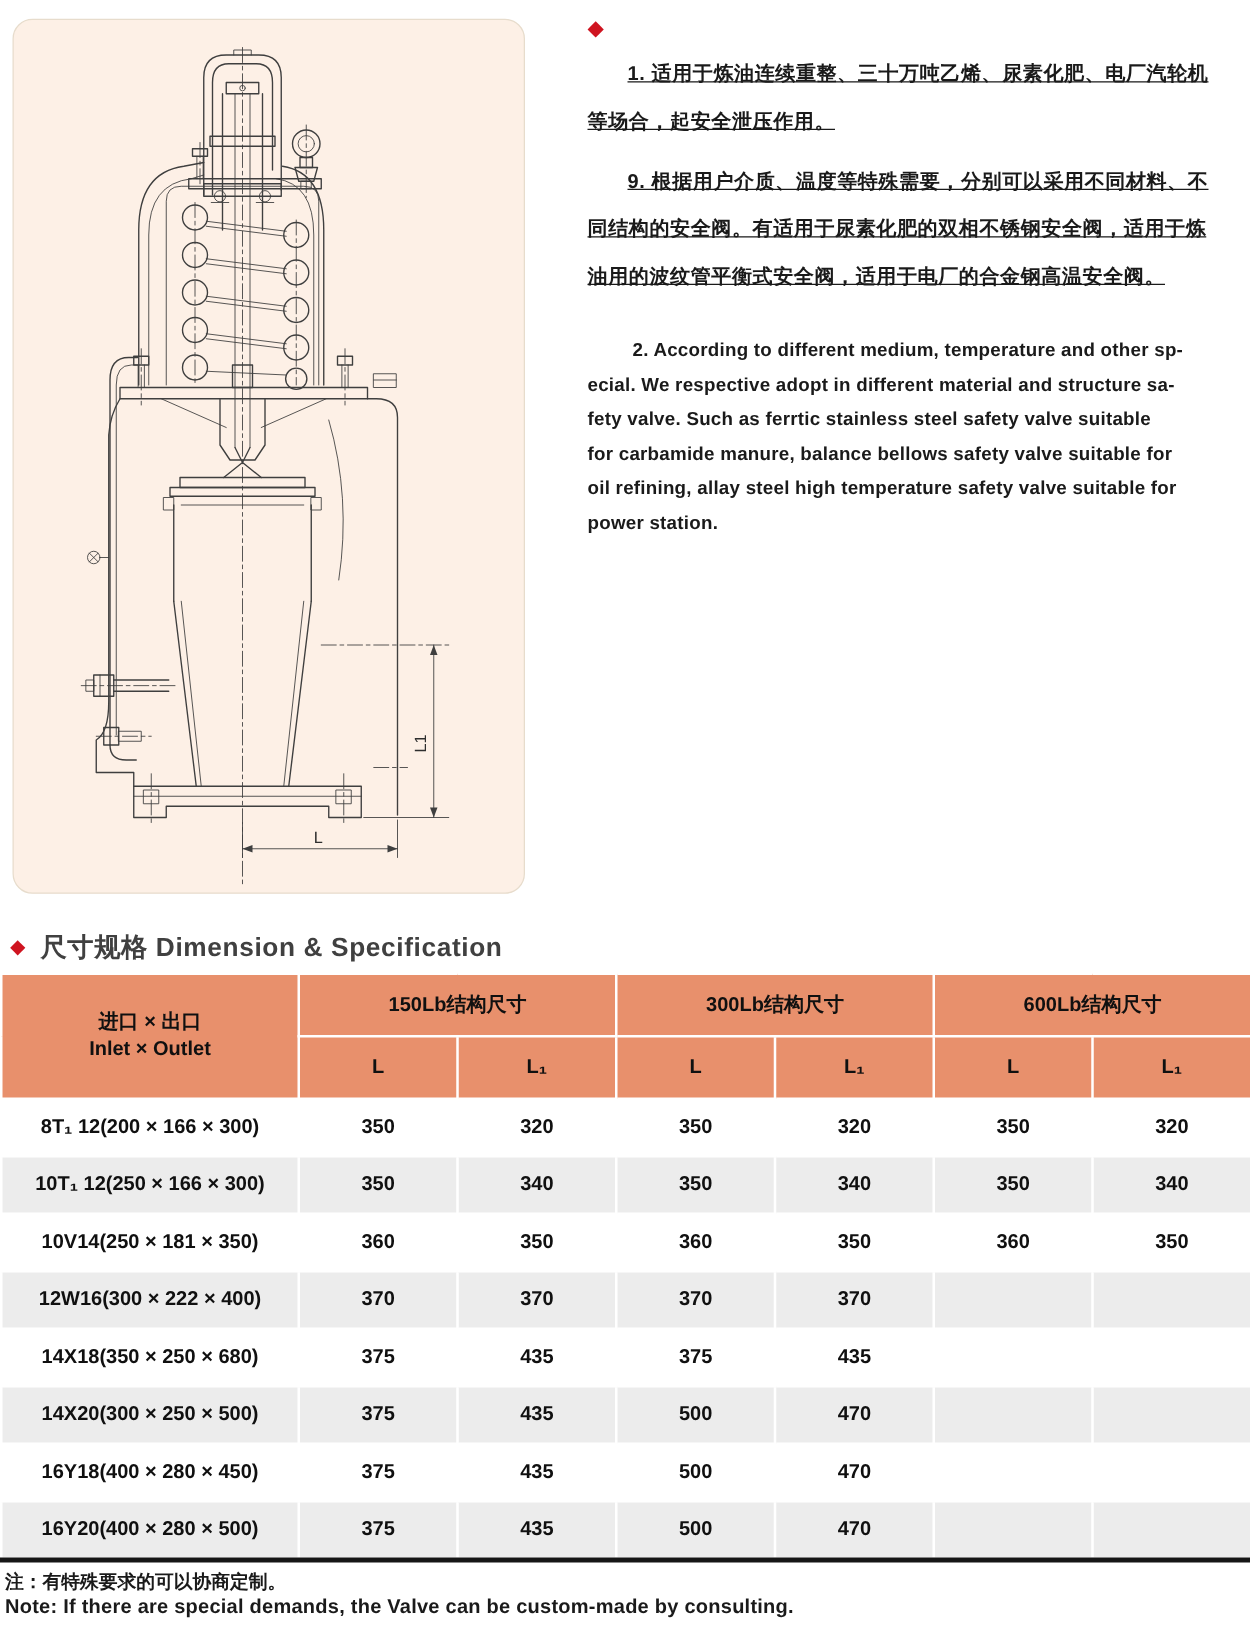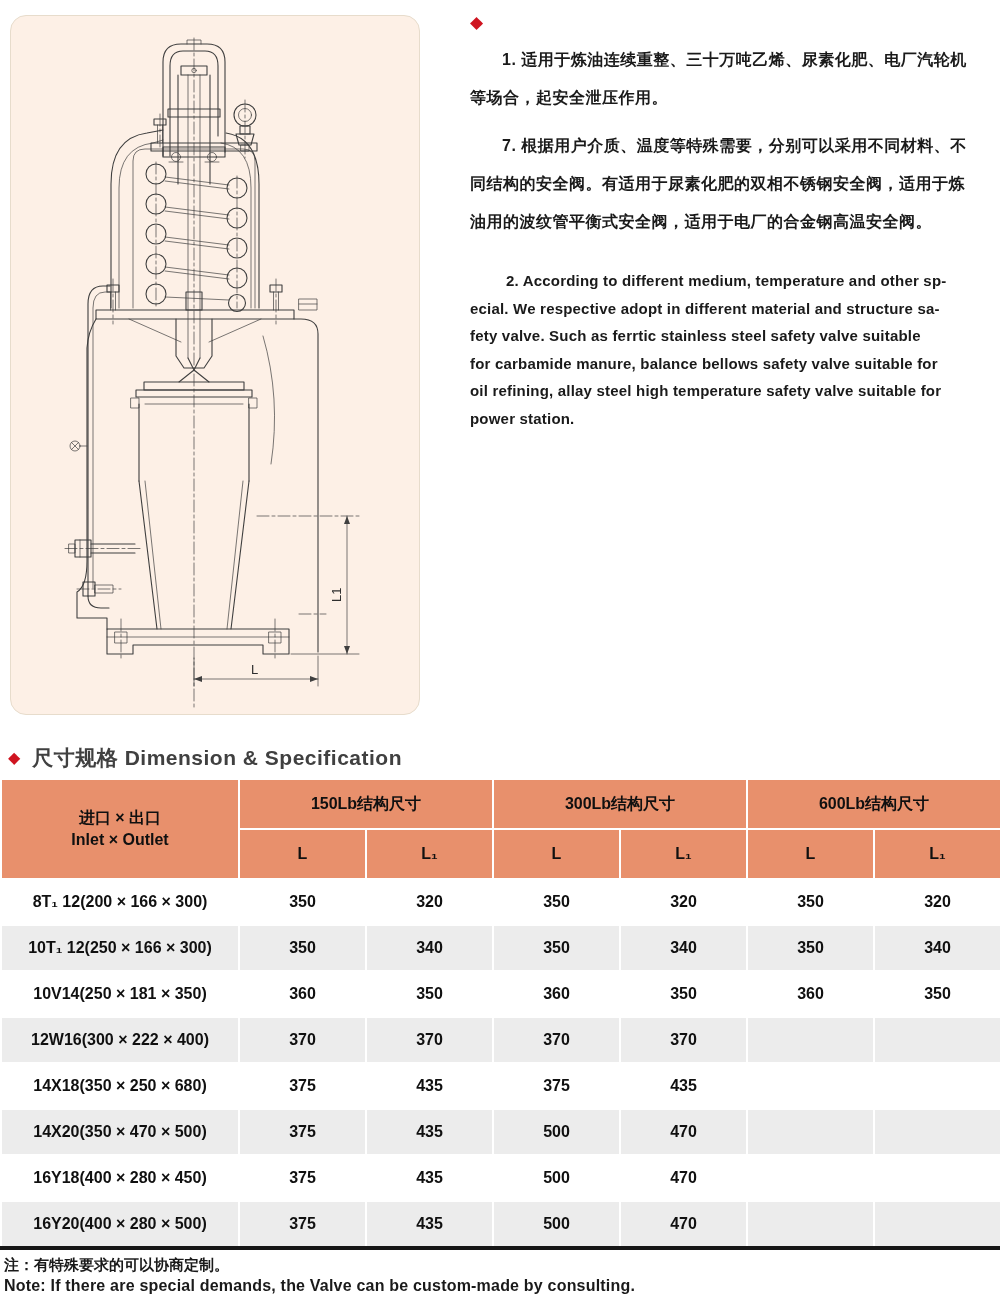--- a/index.html
+++ b/index.html
@@ -21,21 +21,21 @@
   .thin { stroke-width:0.7; }
   .cl   { stroke-width:0.7; stroke-dasharray:12 3 3 3; }
   .dimtext { fill:#2e2e2e; font-size:13px; font-family:"Liberation Sans","DejaVu Sans",sans-serif; }
 
   
   .app-section { position:absolute; left:470px; top:14px; width:530px; }
   .section-title { display:flex; align-items:center; font-weight:bold; font-size:23px; letter-spacing:0.5px; color:#000; }
   .diamond { color:#cf1420; font-size:17px; margin-right:16px; line-height:1; }
   .cn-para {
     font-size:16px; font-weight:bold; line-height:38px;
-    text-indent:2em; white-space:pre-line; margin-top:10px; letter-spacing:0.5px;
+    text-indent:2em; white-space:pre-line; margin-top:10px; letter-spacing:0.5px;text-decoration:underline;
   }
   .en-block { margin-top:26px; }
   .en-para {
     font-size:15px; font-weight:bold; line-height:27.5px;
     text-indent:2.4em; white-space:pre-line; letter-spacing:0.2px;
   }
 
   
   .spec-header { position:absolute; left:8px; top:744px; display:flex; align-items:center; }
   .spec-header .spec-title { font-weight:bold; font-size:21px; letter-spacing:0.5px; color:#404040; }
@@ -202,21 +202,21 @@
     </g>
   </svg>
 </div>
 
 <div class="app-section">
   <div class="section-title">
     <span class="diamond">◆</span>
   </div>
   <p class="cn-para">1. 适用于炼油连续重整、三十万吨乙烯、尿素化肥、电厂汽轮机
 等场合，起安全泄压作用。</p>
-  <p class="cn-para">7. 根据用户介质、温度等特殊需要，分别可以采用不同材料、不
+  <p class="cn-para">9. 根据用户介质、温度等特殊需要，分别可以采用不同材料、不
 同结构的安全阀。有适用于尿素化肥的双相不锈钢安全阀，适用于炼
 油用的波纹管平衡式安全阀，适用于电厂的合金钢高温安全阀。</p>
   <div class="en-block">
     <p class="en-para">2. According to different medium, temperature and other sp-
 ecial. We respective adopt in different material and structure sa-
 fety valve. Such as ferrtic stainless steel safety valve suitable
 for carbamide manure, balance bellows safety valve suitable for
 oil refining, allay steel high temperature safety valve suitable for
 power station.</p>
   </div>
@@ -296,21 +296,21 @@
     <tr>
       <td>14X18(350 × 250 × 680)</td>
       <td>375</td>
       <td>435</td>
       <td>375</td>
       <td>435</td>
       <td></td>
       <td></td>
     </tr>
     <tr>
-      <td>14X20(350 × 470 × 500)</td>
+      <td>14X20(300 × 250 × 500)</td>
       <td>375</td>
       <td>435</td>
       <td>500</td>
       <td>470</td>
       <td></td>
       <td></td>
     </tr>
     <tr>
       <td>16Y18(400 × 280 × 450)</td>
       <td>375</td>

